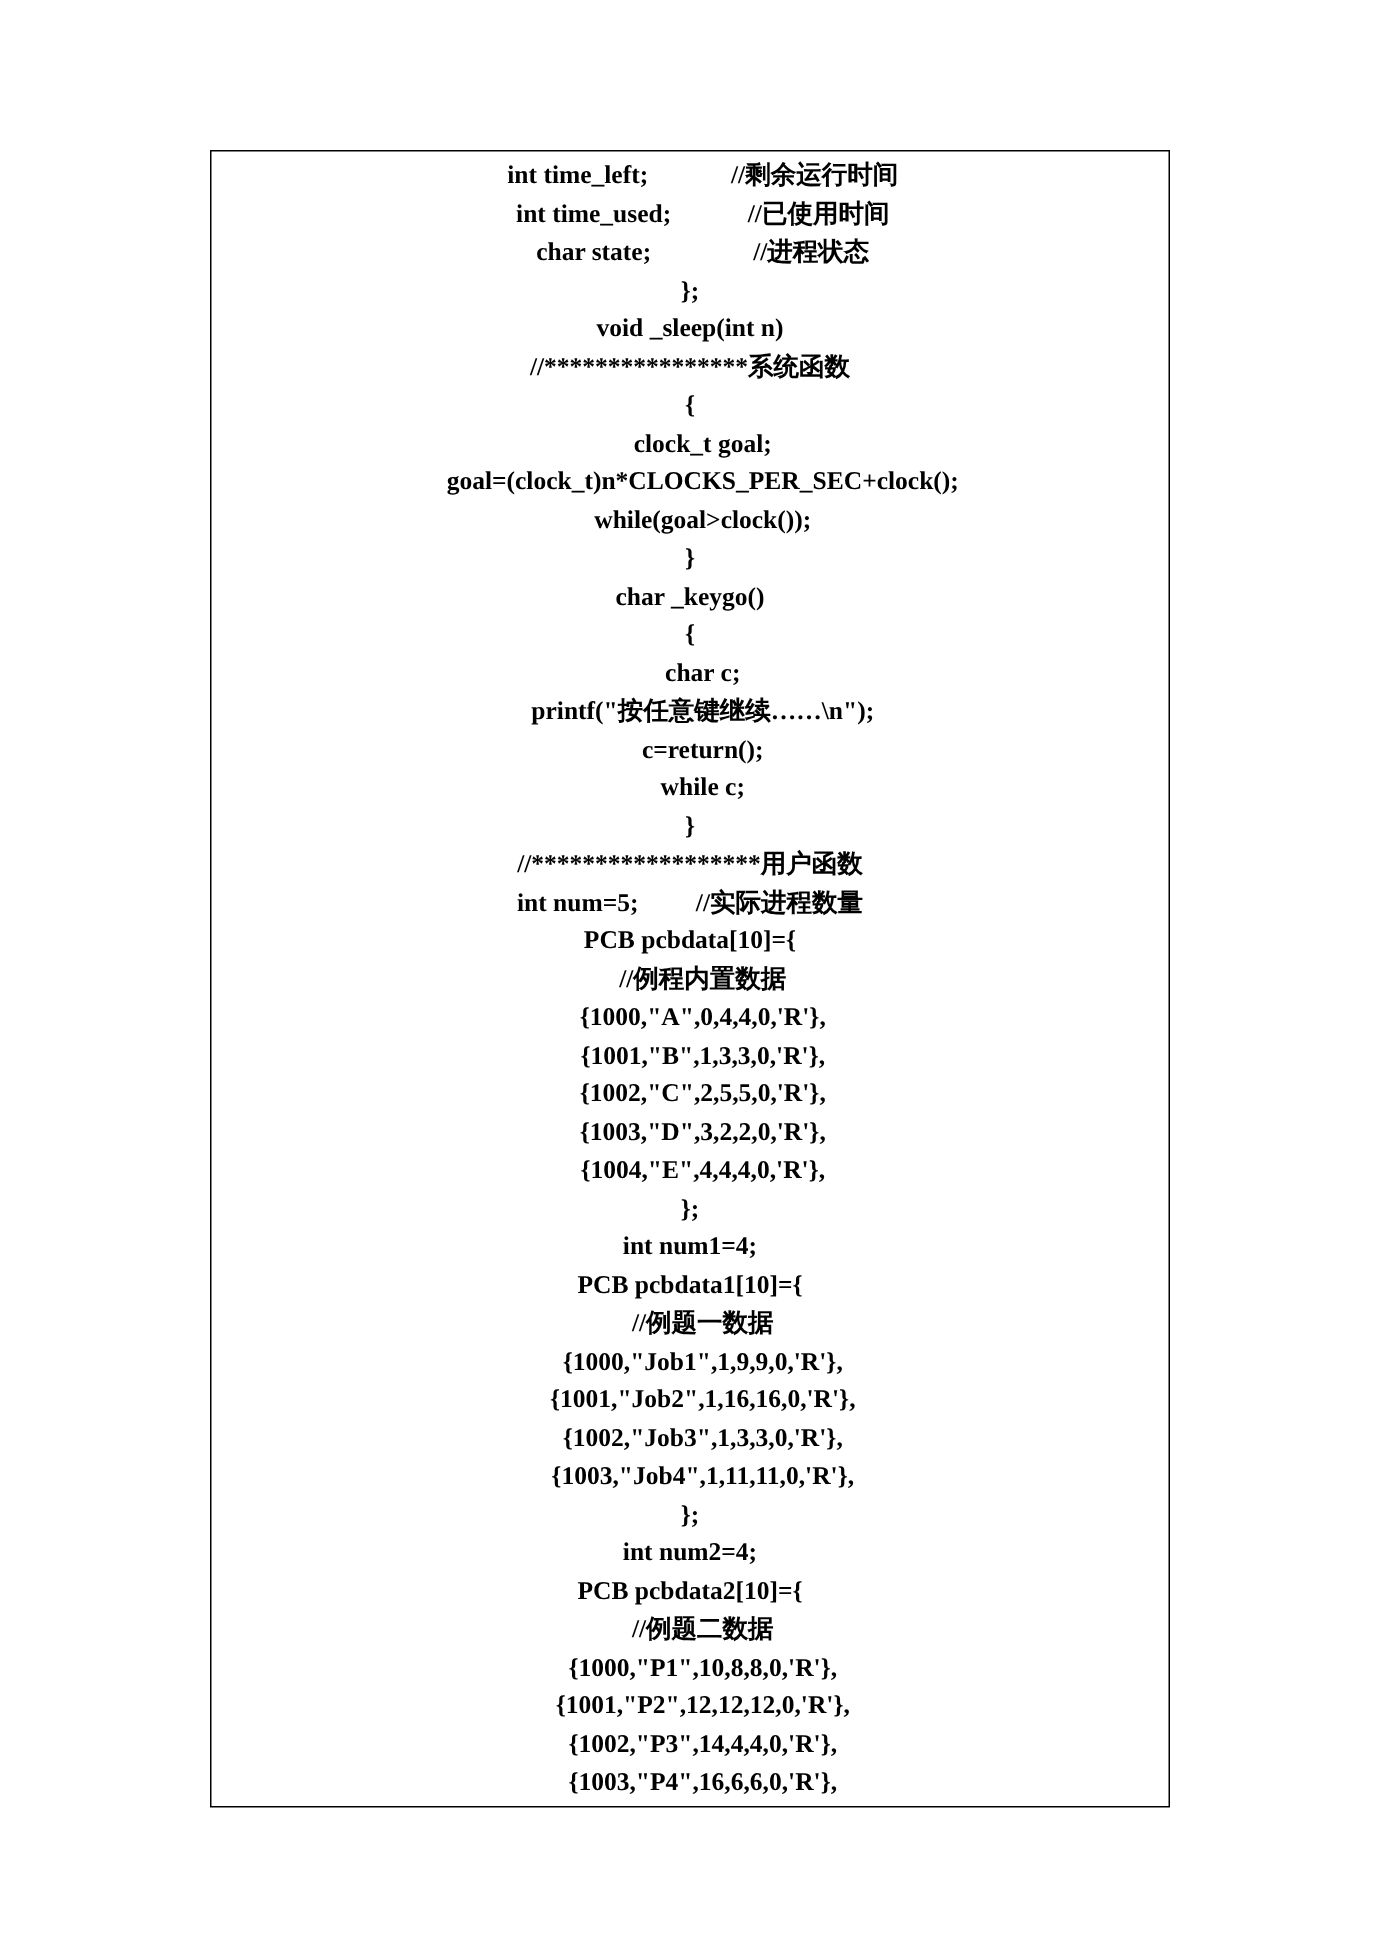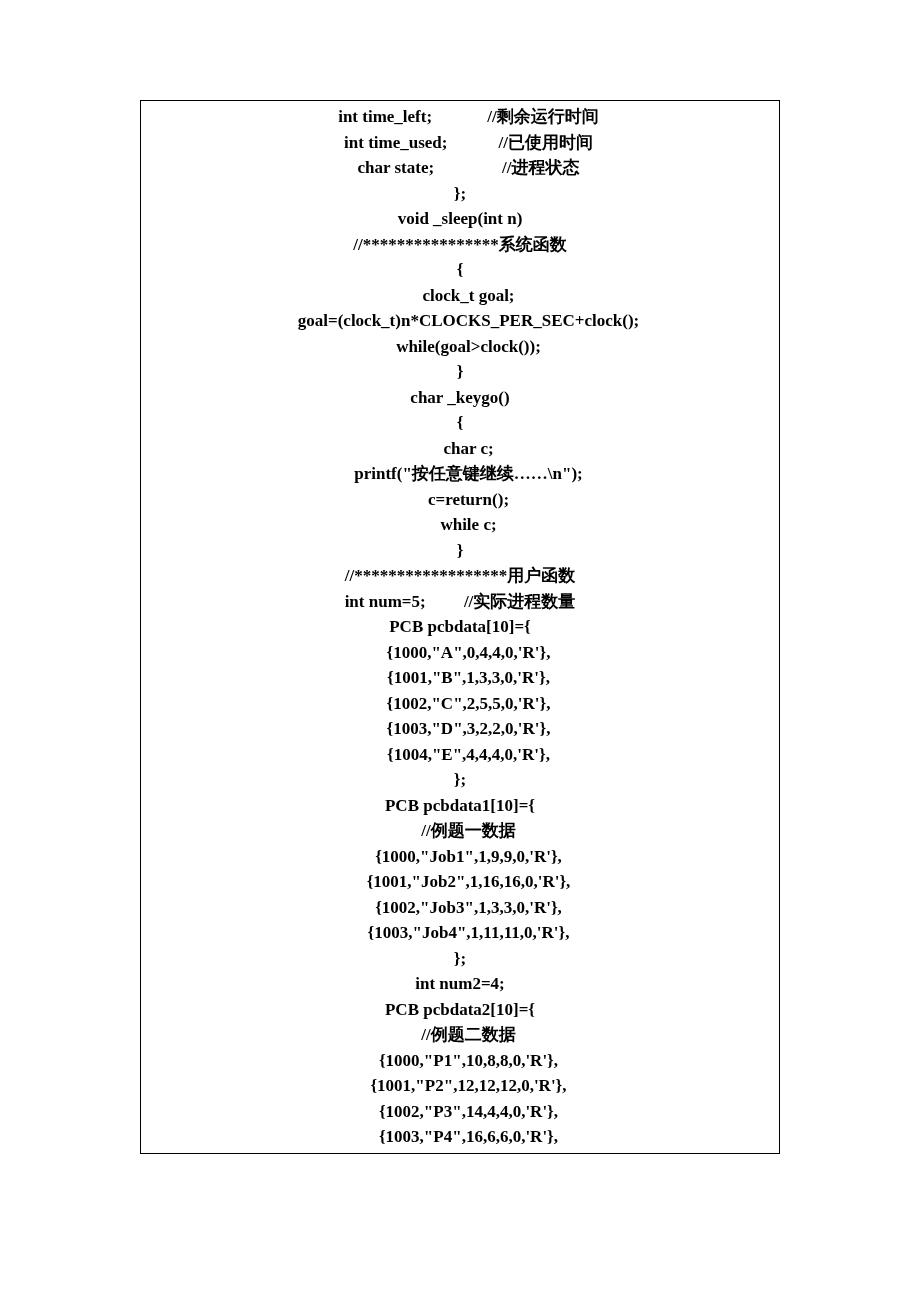--- a/index.html
+++ b/index.html
@@ -44,26 +44,28 @@
     <div>char _keygo()</div>
     <div>{</div>
     <div>    char c;</div>
     <div>    printf("按任意键继续……\n");</div>
     <div>    c=return();</div>
     <div>    while c;</div>
     <div>}</div>
     <div>//******************用户函数</div>
     <div>int num=5;         //实际进程数量</div>
     <div>PCB pcbdata[10]={</div>
+    <div>    //例程内置数据</div>
     <div>    {1000,"A",0,4,4,0,'R'},</div>
     <div>    {1001,"B",1,3,3,0,'R'},</div>
     <div>    {1002,"C",2,5,5,0,'R'},</div>
     <div>    {1003,"D",3,2,2,0,'R'},</div>
     <div>    {1004,"E",4,4,4,0,'R'},</div>
     <div>};</div>
+    <div>int num1=4;</div>
     <div>PCB pcbdata1[10]={</div>
     <div>    //例题一数据</div>
     <div>    {1000,"Job1",1,9,9,0,'R'},</div>
     <div>    {1001,"Job2",1,16,16,0,'R'},</div>
     <div>    {1002,"Job3",1,3,3,0,'R'},</div>
     <div>    {1003,"Job4",1,11,11,0,'R'},</div>
     <div>};</div>
     <div>int num2=4;</div>
     <div>PCB pcbdata2[10]={</div>
     <div>    //例题二数据</div>

